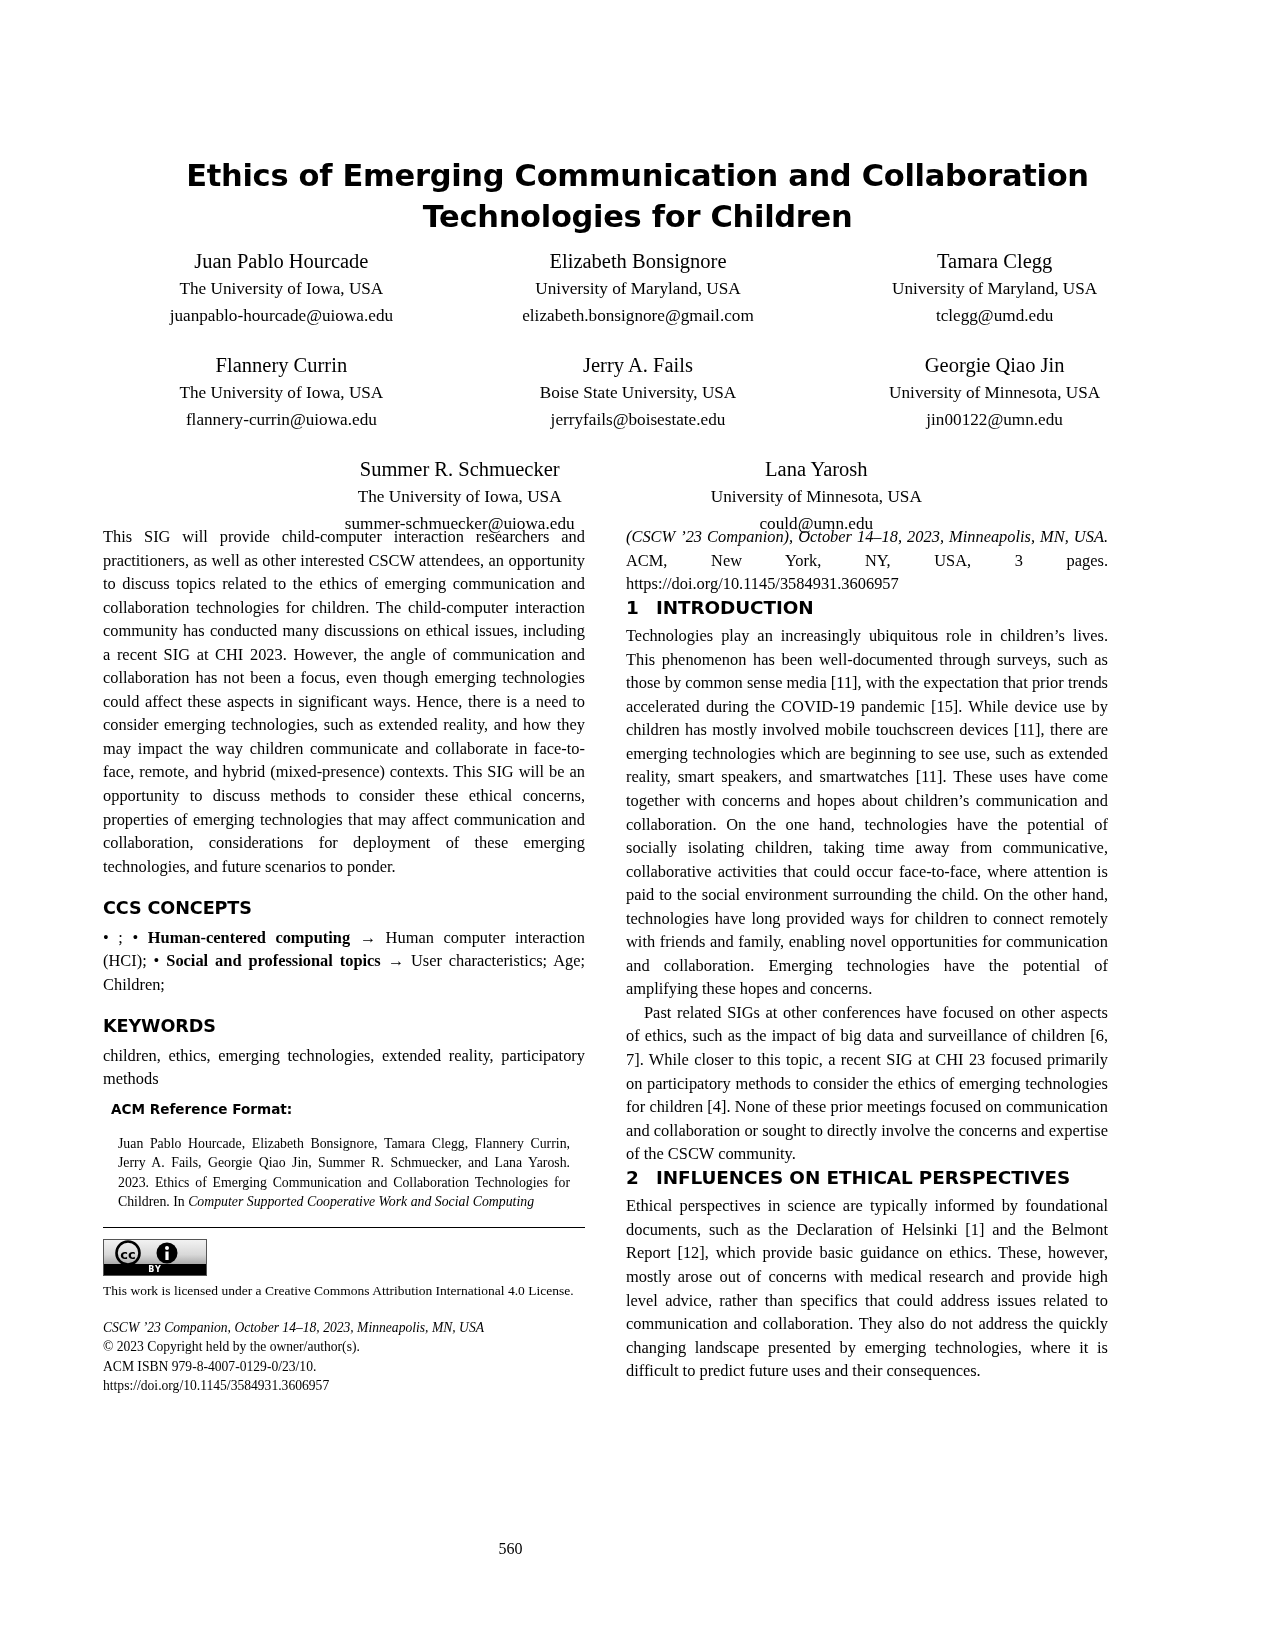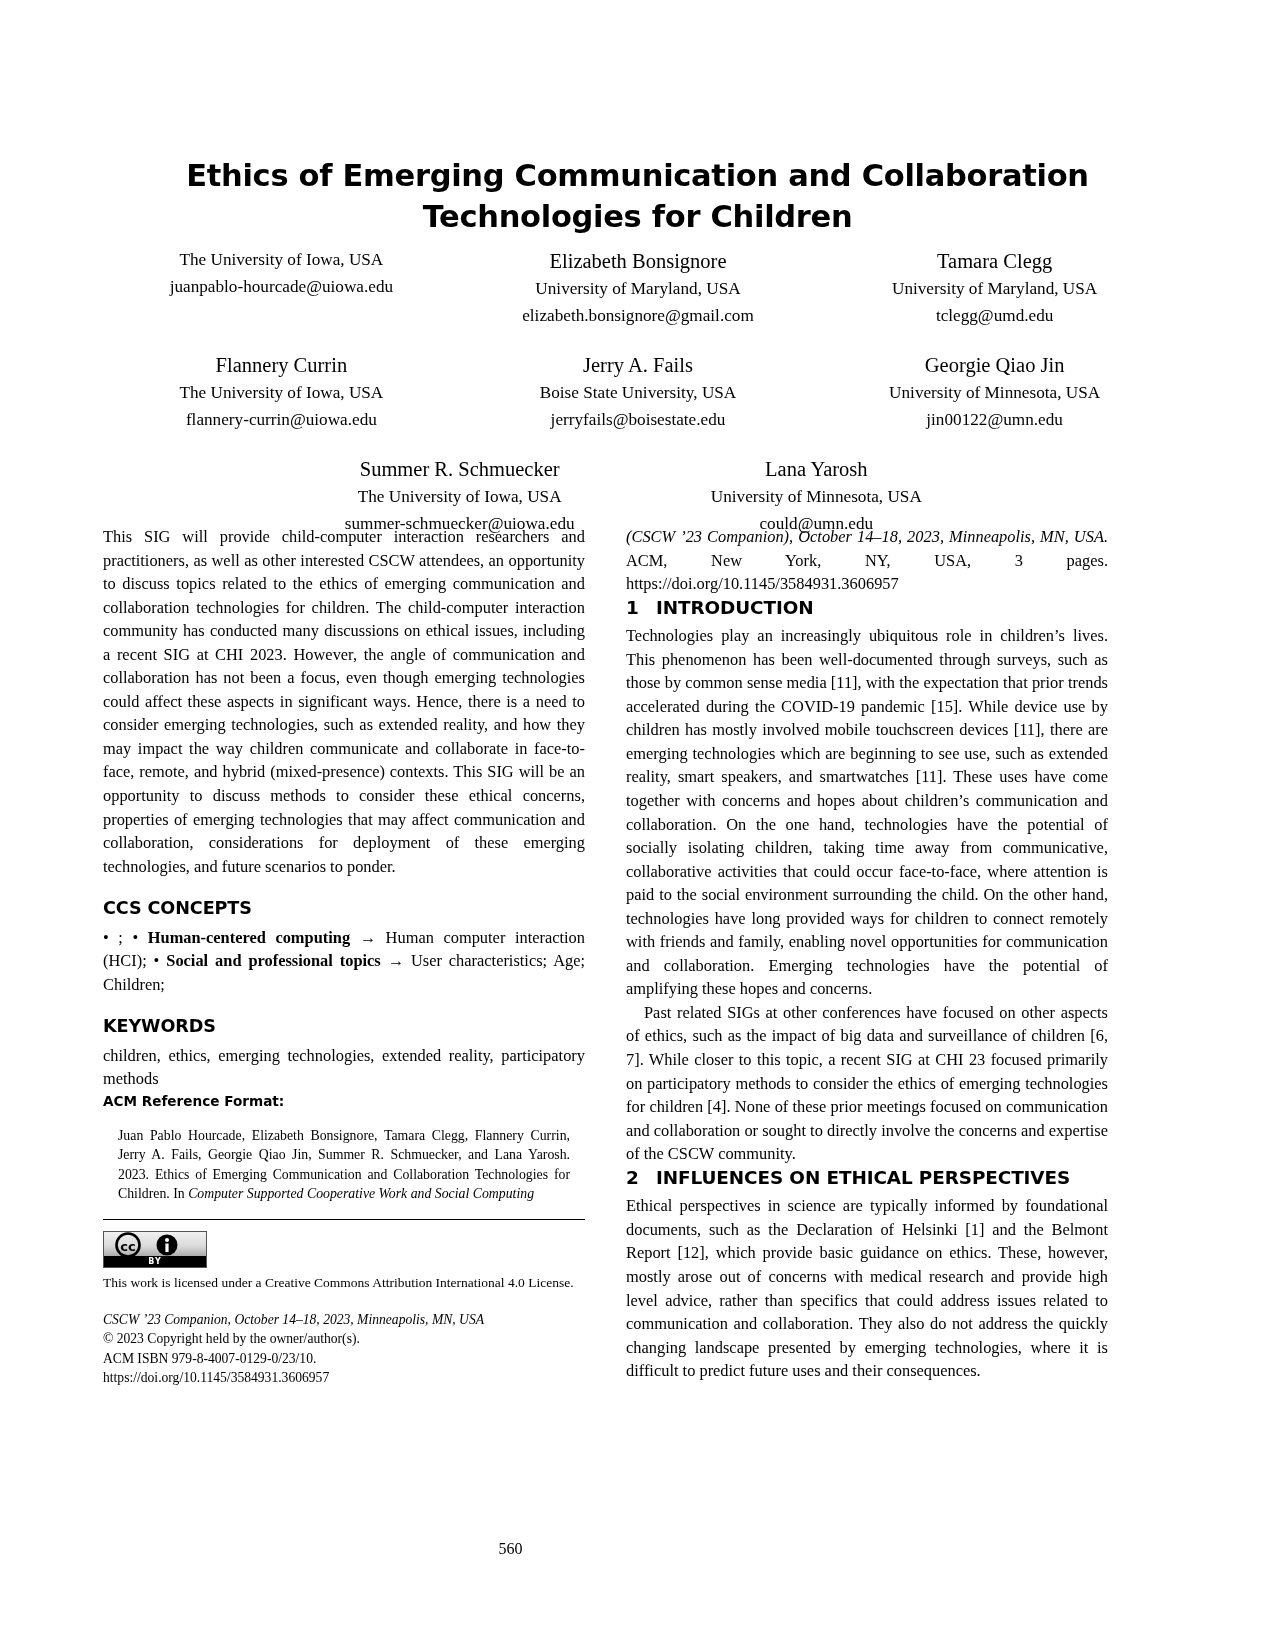--- a/index.html
+++ b/index.html
@@ -99,21 +99,21 @@
   }
   p.body + p.body { text-indent: 18px; }
   .gap-top { margin-top: 19px; }
   .gap-top-sm { margin-top: 14px; }
 
   
   .refhead {
     font-family: "DejaVu Sans", sans-serif;
     font-weight: bold;
     font-size: 13.6px;
-    margin: 0;
+    margin: 8px;
     line-height: 20px;
   }
   .refbody {
     font-size: 13.8px;
     line-height: 19.4px;
     text-align: justify;
     margin: 15px;
   }
   .refbody i { font-style: italic; }
 
@@ -175,20 +175,21 @@
 <body>
 
 <div class="page">
 
   <div class="title">Ethics of Emerging Communication and Collaboration Technologies for Children</div>
 
   <div class="authors">
 
     <div class="author-row r1">
       <div class="author">
+        <span class="a-name">Juan Pablo Hourcade</span>
         <span class="a-aff">The University of Iowa, USA</span>
         <span class="a-mail">juanpablo-hourcade@uiowa.edu</span>
       </div>
       <div class="author">
         <span class="a-name">Elizabeth Bonsignore</span>
         <span class="a-aff">University of Maryland, USA</span>
         <span class="a-mail">elizabeth.bonsignore@gmail.com</span>
       </div>
       <div class="author">
         <span class="a-name">Tamara Clegg</span>

